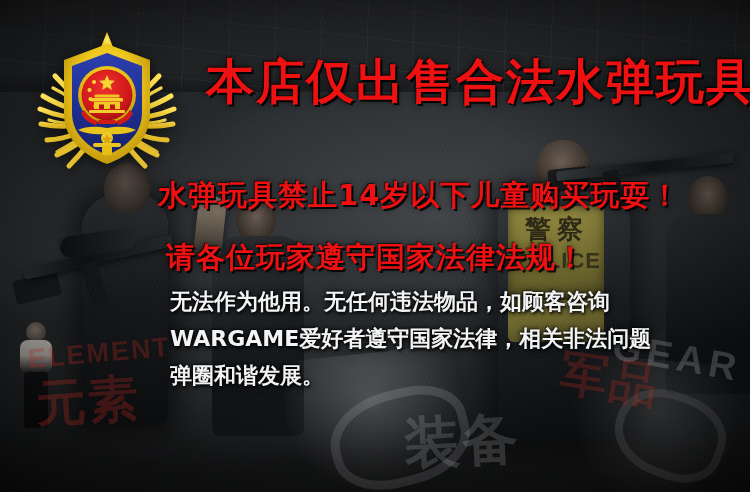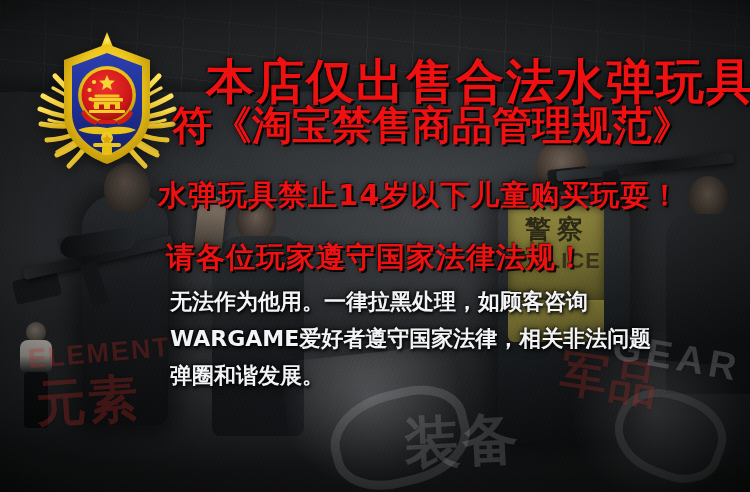--- a/index.html
+++ b/index.html
@@ -418,24 +418,23 @@
 
     <g>
       <circle cx="79" cy="116" r="6" fill="#f0cb26"></circle>
       <path d="M79,112 l1.6,3.5 3.8,.4 -2.9,2.5 .9,3.8 -3.4,-2 -3.4,2 .9,-3.8 -2.9,-2.5 3.8,-.4 Z" fill="#d8a50c"></path>
       <rect x="65" y="121" width="28" height="4" rx="2" fill="#ecc51e"></rect>
       <rect x="74" y="124" width="10" height="9" rx="2" fill="#e8bf17"></rect>
     </g>
   </svg>
 
   <div class="red-line rl1">本店仅出售合法水弹玩具</div>
-  <div class="red-line rl2">符《淘宝禁售商品管理规范》</div>
 
   <div class="red-line rl3">水弹玩具禁止14岁以下儿童购买玩耍！</div>
   <div class="red-line rl4">请各位玩家遵守国家法律法规！</div>
 
   <div class="white-block">
-    <div>无法作为他用。一律拉黑处理，如顾客咨询</div>
+    <div>无法作为他用。无任何违法物品，如顾客咨询</div>
     <div>WARGAME爱好者遵守国家法律，相关非法问题</div>
     <div>弹圈和谐发展。</div>
   </div>
 
 </div>
 
 </body></html>

